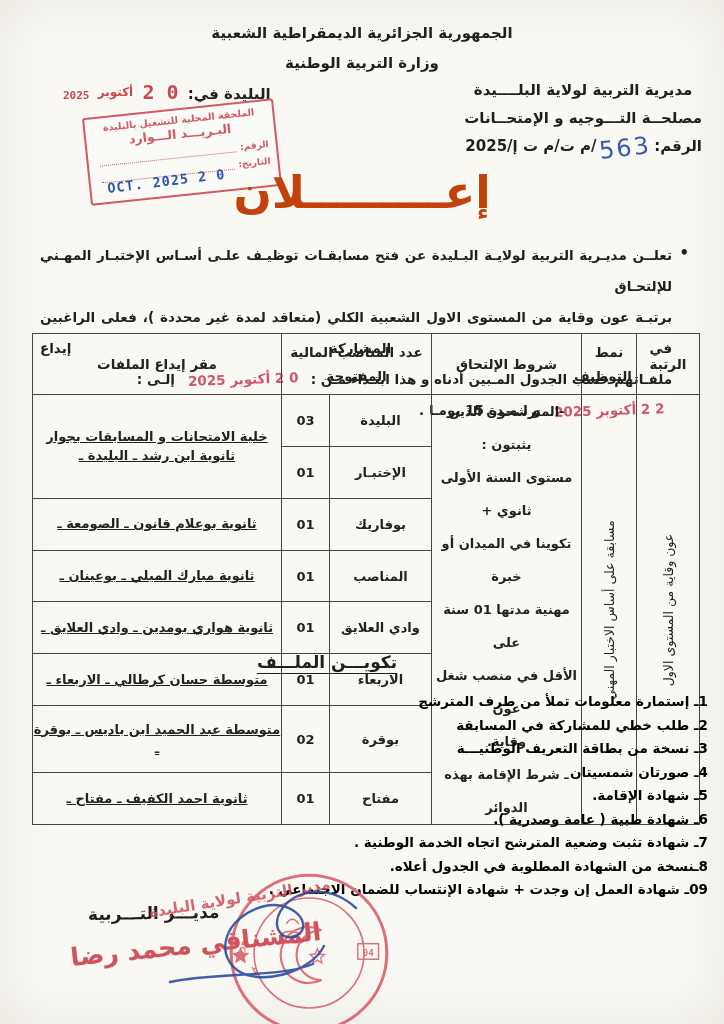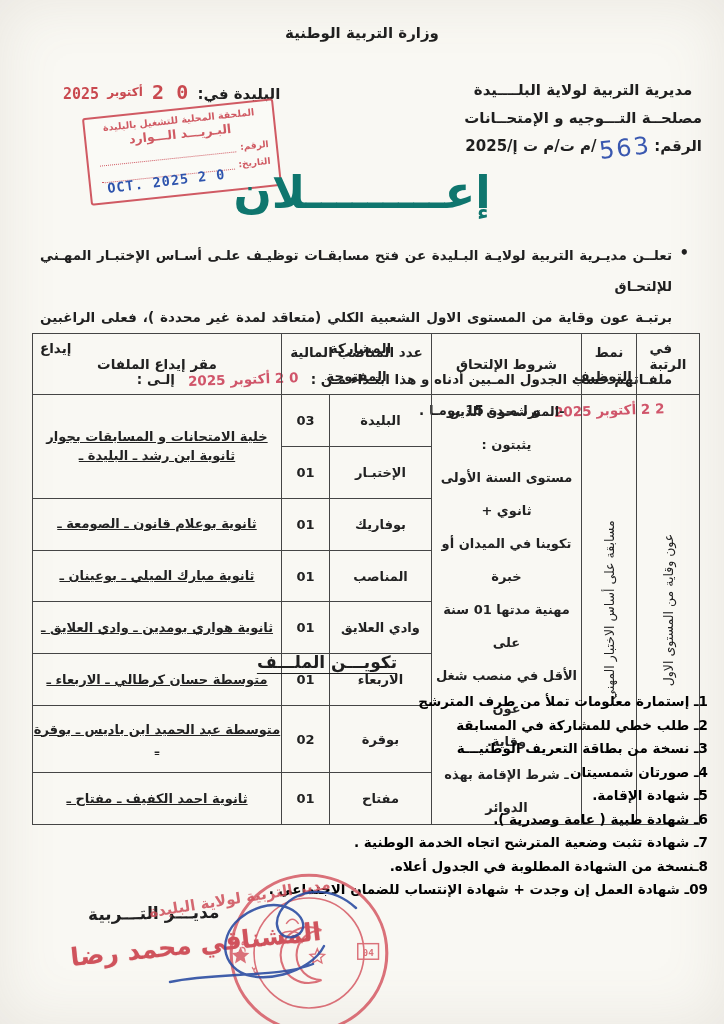--- a/index.html
+++ b/index.html
@@ -16,35 +16,35 @@
   .meta-right{position:absolute;top:76px;right:22px;text-align:center;
        font-size:15px;font-weight:bold;line-height:28px;white-space:nowrap;}
   .ref-line{display:flex;align-items:center;gap:3px;}
   .ref-number{color:#3a58b0;font-size:24px;font-weight:normal;display:inline-block;
        transform:rotate(-7deg);letter-spacing:2px;position:relative;top:2px;}
   
   .meta-left{position:absolute;top:80px;left:60px;font-size:15px;font-weight:bold;white-space:nowrap;}
   .stamp-red{color:#c9494f;}
   .stamp-day{font-family:"DejaVu Sans Mono",monospace;font-size:20px;letter-spacing:3px;margin:0 4px;}
   .stamp-month{font-size:12px;position:relative;top:-3px;}
-  .stamp-year{font-family:"DejaVu Sans Mono",monospace;font-size:15px;margin:0 3px;}
+  .stamp-year{font-family:"DejaVu Sans Mono",monospace;font-size:11px;margin:0 3px;}
   
   .mail-stamp{position:absolute;left:86px;top:108px;width:174px;height:76px;
       border:2px solid #d05a63;border-radius:3px;transform:rotate(-6deg);
       color:#d05a63;padding:4px 7px;font-weight:bold;background:rgba(255,255,255,.25);}
   .ms1{font-size:9.5px;text-align:center;letter-spacing:.5px;}
   .ms2{font-size:12.5px;text-align:center;letter-spacing:2px;margin-top:1px;}
   .ms-row{display:flex;align-items:flex-end;font-size:9px;margin-top:7px;}
   .ms-dots{flex:1;border-bottom:1.5px dotted #d05a63;height:9px;margin:0 4px;}
   .ms-date{position:absolute;left:16px;bottom:7px;color:#2d53ad;
       font-family:"DejaVu Sans Mono",monospace;font-size:13.5px;font-weight:bold;
       letter-spacing:1px;transform:rotate(-1deg);white-space:nowrap;}
   
   .title{position:absolute;top:166px;left:0;right:0;text-align:center;
-      font-size:45px;font-weight:bold;color:#0f766e;}
+      font-size:45px;font-weight:bold;color:#c2410c;}
   
   .intro{position:absolute;top:240px;right:52px;left:40px;
       font-size:13.5px;font-weight:bold;line-height:31px;}
   .intro .bullet{position:absolute;right:-17px;top:-2px;font-size:15px;}
   .jline{text-align:justify;text-align-last:justify;}
   .jline-last{text-align:right;}
   .date-stamp{color:#d0556a;display:inline-block;margin:0 8px;white-space:nowrap;
       font-size:13.5px;transform:rotate(-2deg);}
   
   .jobs-table{position:absolute;top:333px;right:24px;width:667px;
@@ -75,20 +75,21 @@
       white-space:nowrap;letter-spacing:1px;text-shadow:0 0 1px rgba(204,70,80,.4);}
   .seal{position:absolute;left:226px;top:870px;width:166px;height:166px;opacity:.82;}
   .sig{position:absolute;left:158px;top:876px;width:215px;height:135px;opacity:.9;}
 </style>
 </head>
 <body>
 
 <div class="page">
 
   <div class="hdr">
+    <div>الجمهورية الجزائرية الديمقراطية الشعبية</div>
     <div>وزارة التربية الوطنية</div>
   </div>
 
   <div class="meta-right">
     <div>مديرية التربية لولاية البلــــيدة</div>
     <div>مصلحــة التـــوجيه و الإمتحــانات</div>
     <div class="ref-line">
       <span>الرقم:</span>
       <span class="ref-number">563</span>
       <span>/م ت/م ت إ/2025</span>

